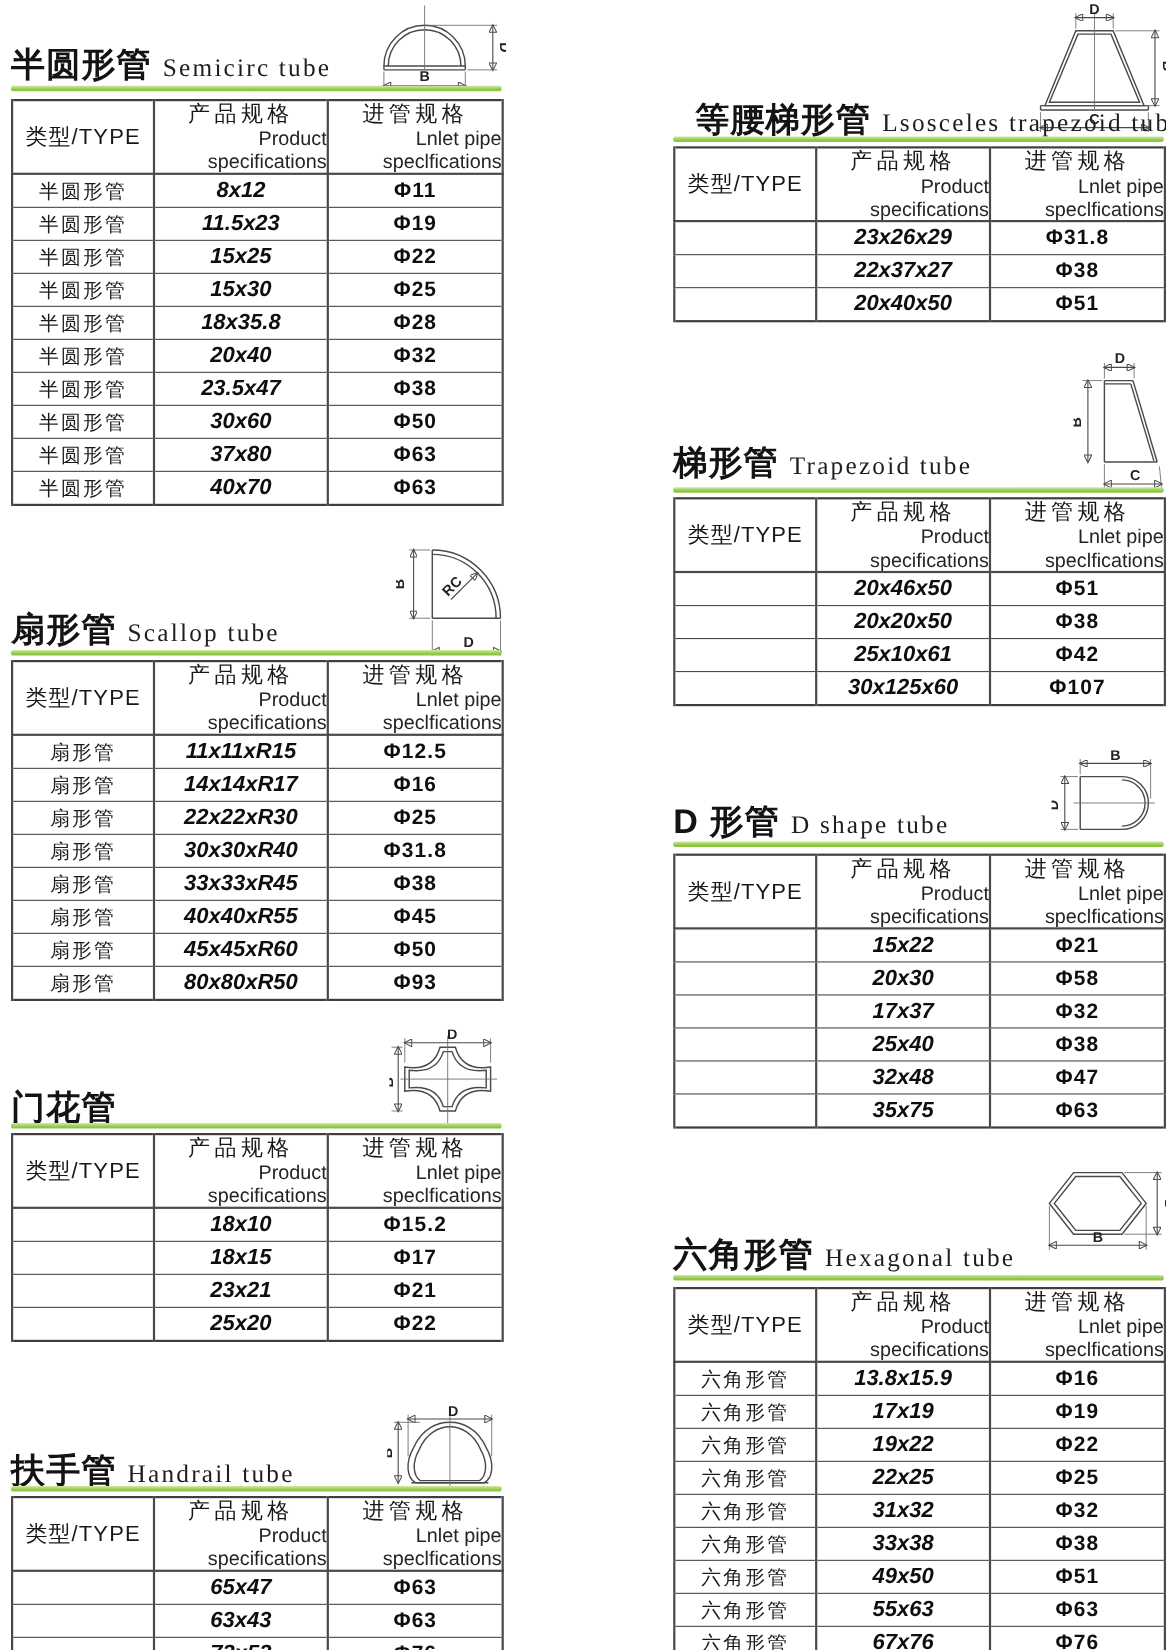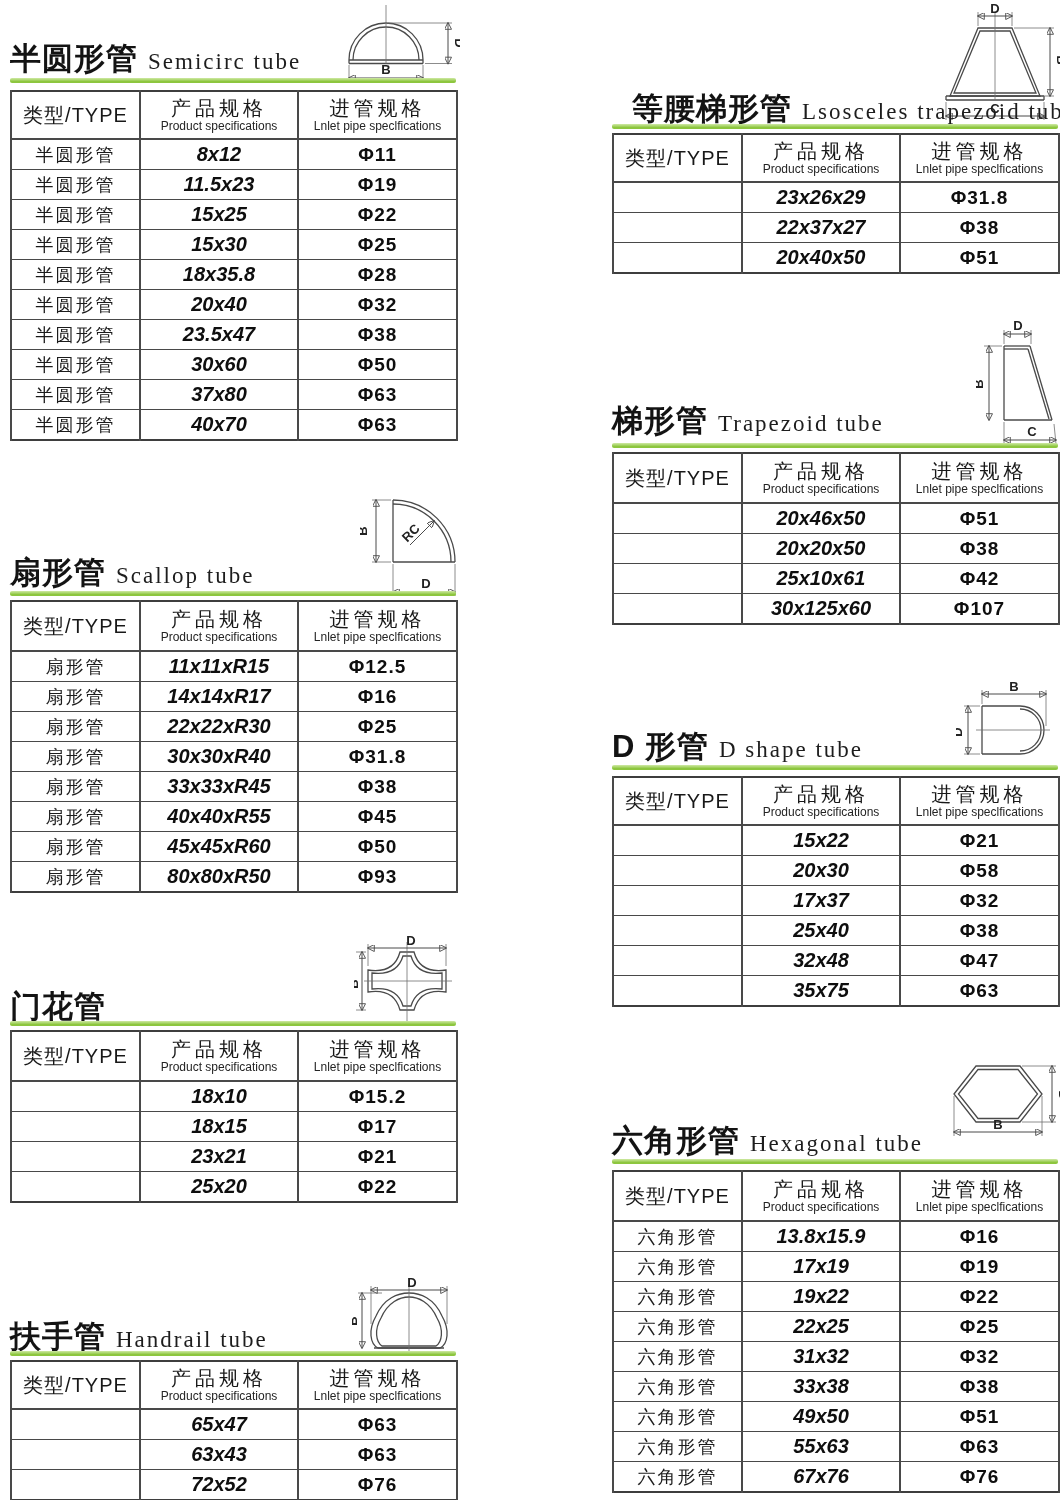--- a/index.html
+++ b/index.html
@@ -12,21 +12,21 @@
   .sec-title .en{font-family:"Liberation Serif","DejaVu Serif",serif;font-size:23px;color:#1d1d1d;letter-spacing:2px;}
   .gline{position:absolute;width:446px;height:5px;border-radius:2px;
          background:linear-gradient(180deg,#cfe9a4 0%,var(--accent,#8dc63f) 70%);}
   .spec-table{position:absolute;width:446px;border-collapse:collapse;table-layout:fixed;background:#fff;
               border:2.5px solid #3e3e3e;}
   .spec-table th,.spec-table td{border:1.6px solid #494949;border-left-width:2.2px;border-right-width:2.2px;
               text-align:center;vertical-align:middle;padding:0;overflow:hidden;}
   .spec-table thead th{border-bottom-width:2px;font-weight:normal;}
   .th-type{font-size:20px;letter-spacing:1px;color:#181818;}
   .h-zh{font-size:20px;letter-spacing:4px;color:#181818;line-height:1.2;}
-  .h-en{font-size:12px;color:#242424;line-height:1.15;}
+  .h-en{font-size:18px;color:#242424;line-height:1.15;text-align:right;}
   .c-type{font-size:18px;letter-spacing:2px;color:#1b1b1b;height:29px;}
   .c-spec{font-size:20px;font-weight:bold;color:#0e0e0e;height:29px;font-style:italic;}
   .c-inlet{font-size:19px;font-weight:bold;color:#0e0e0e;letter-spacing:1px;height:29px;}
   .diag{position:absolute;}
   .diag line,.diag path{fill:none;stroke:#4a4a4a;stroke-width:1.3;}
   .diag .thin{stroke:#6e6e6e;stroke-width:0.8;}
   .diag .dim{stroke:#4a4a4a;stroke-width:1;}
   .diag text{font-family:"Liberation Sans","DejaVu Sans",sans-serif;font-size:13px;fill:#222;font-weight:bold;}
 </style>
 </head>

